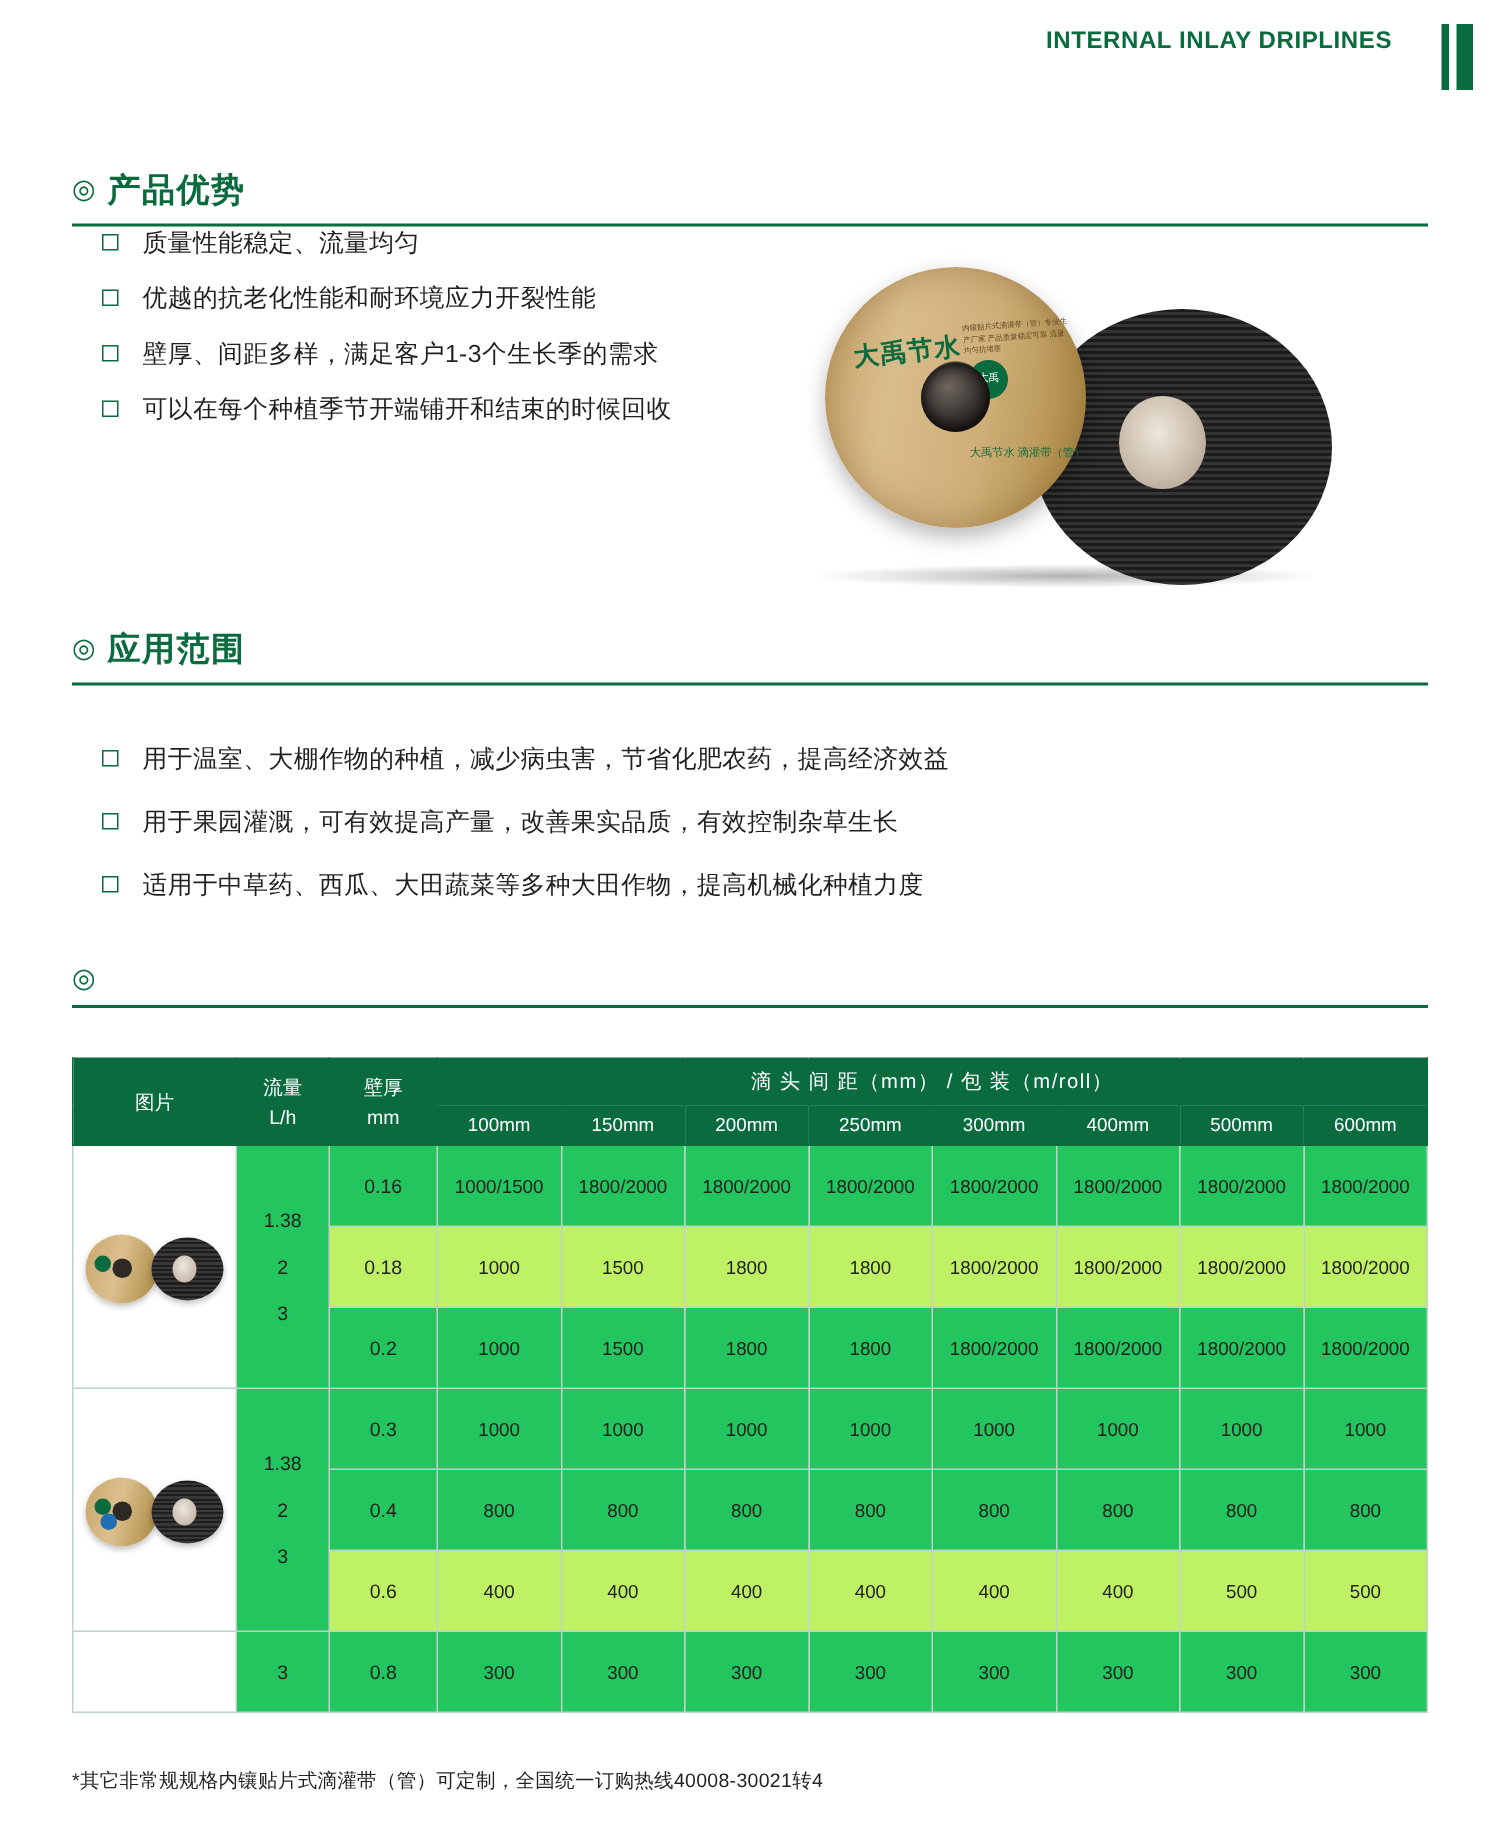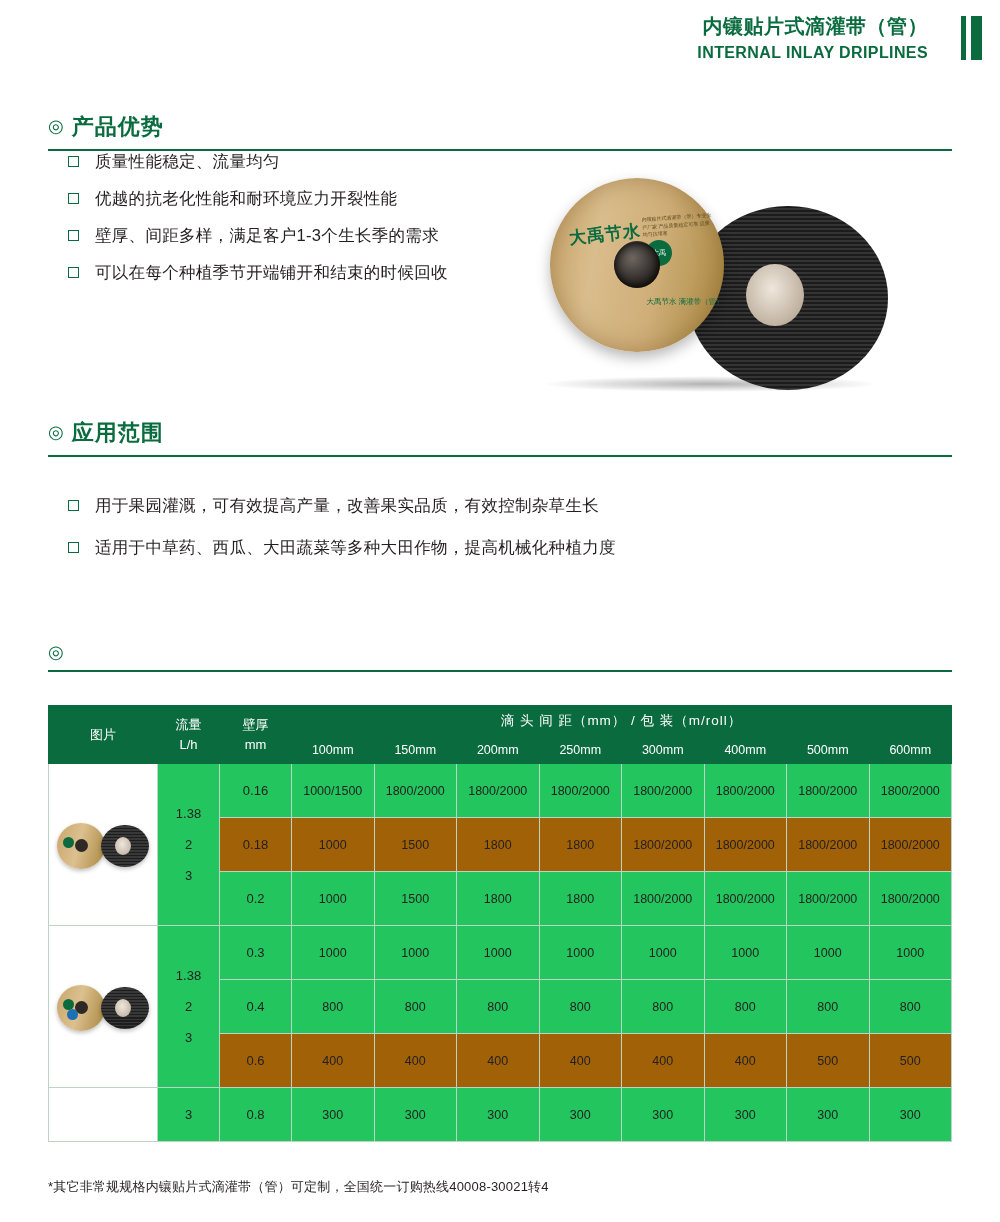--- a/index.html
+++ b/index.html
@@ -233,21 +233,21 @@
     background: #0a6b3f;
     color: #ffffff;
     border: 1px solid #0a6b3f;
     font-weight: normal;
     padding: 6px 2px;
   }
   .th-main { font-size: 13px; line-height: 1.5; }
   .th-span { font-size: 13.5px; letter-spacing: 1px; }
   .th-sub { font-size: 12.5px; padding: 8px 2px; }
   table.spec tbody td { height: 54px; padding: 2px; }
-  .zebra { background: #a16207; }
+  .zebra { background: #bef264; }
   .white { background: #22c55e; }
   .cell-img { width: 108px; background: #ffffff; padding: 0; }
   .cell-flow { width: 62px; font-size: 13px; line-height: 2.4; }
   .cell-thick { width: 72px; font-size: 13px; }
   .group-sep td { border-top: 1px solid #0a6b3f; }
 
   
   .mini-photo {
     position: relative;
     width: 104px;
@@ -304,21 +304,20 @@
     font-size: 13px;
     color: #231f20;
     letter-spacing: 0.2px;
   }
 </style>
 </head>
 <body>
 
 <div class="header">
   <div class="header-text">
-    <div class="header-cn">内镶贴片式滴灌带（管）</div>
     <div class="header-en">INTERNAL INLAY DRIPLINES</div>
   </div>
   <div class="header-bars">
     <span class="bar thin"></span>
     <span class="bar"></span>
   </div>
 </div>
 
 <div class="section" style="top:112px;">
   <div class="sec-title-row">
@@ -357,20 +356,24 @@
   </div>
 </div>
 
 <div class="section" style="top:418px;">
   <div class="sec-title-row">
     <span class="sec-bullet">◎</span>
     <span class="sec-title">应用范围</span>
   </div>
   <div class="sec-rule"></div>
   <div class="bullet-list" style="margin-top:38px;">
+    <div class="bullet-item" style="margin-bottom:20px;">
+      <span class="bullet-box"></span>
+      <span>用于温室、大棚作物的种植，减少病虫害，节省化肥农药，提高经济效益</span>
+    </div>
     <div class="bullet-item" style="margin-bottom:20px;">
       <span class="bullet-box"></span>
       <span>用于果园灌溉，可有效提高产量，改善果实品质，有效控制杂草生长</span>
     </div>
     <div class="bullet-item">
       <span class="bullet-box"></span>
       <span>适用于中草药、西瓜、大田蔬菜等多种大田作物，提高机械化种植力度</span>
     </div>
   </div>
 </div>

